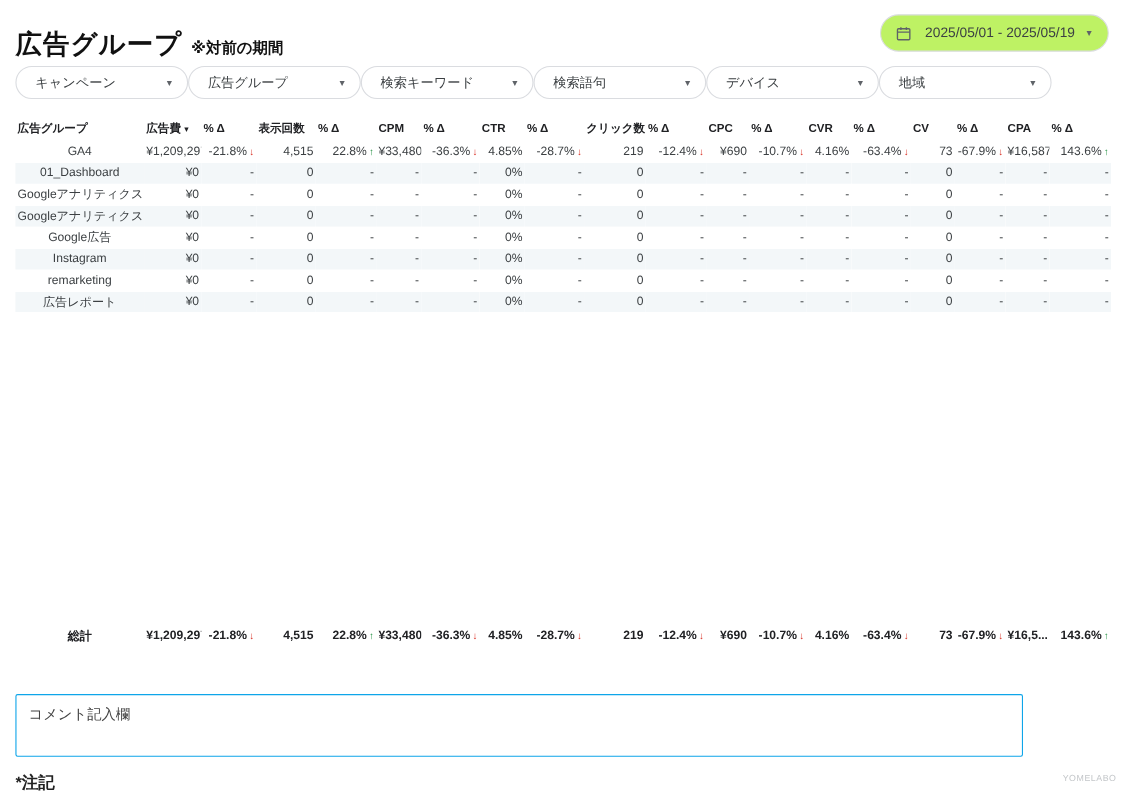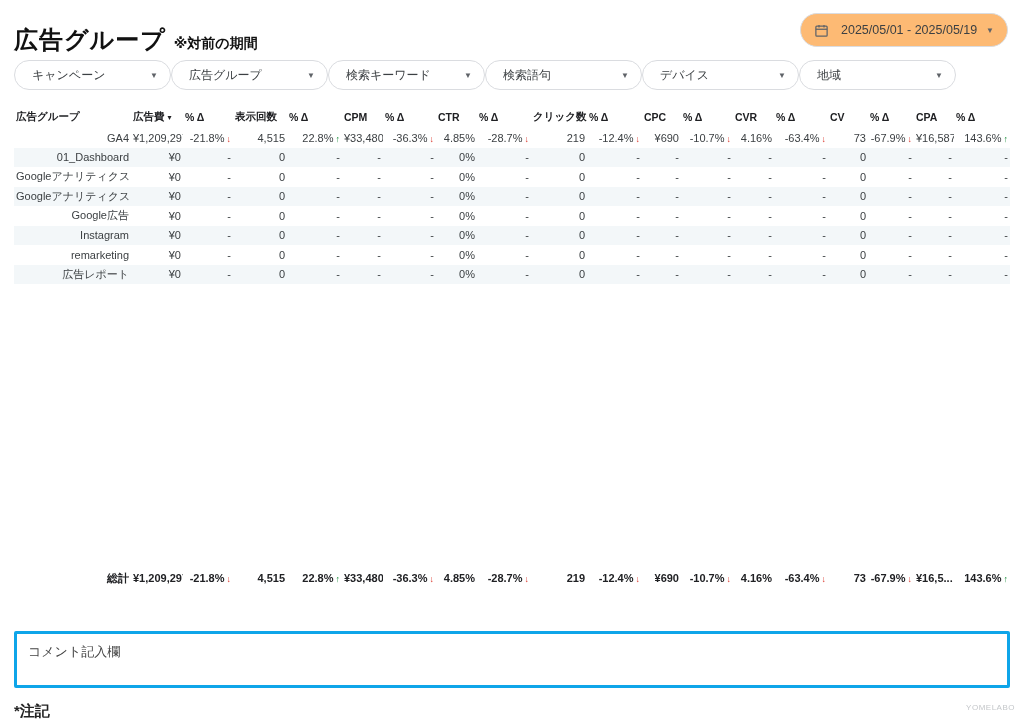--- a/index.html
+++ b/index.html
@@ -17,52 +17,52 @@
   .help-link{color:#1a73e8;font-size:12px;font-weight:bold;text-decoration:underline;
     margin-left:7px;cursor:pointer;}
 
   .title-row{position:absolute;top:24px;left:14px;display:flex;align-items:baseline;}
   .page-title{font-size:24px;font-weight:bold;color:#111;letter-spacing:1px;}
   .page-subtitle{font-size:14px;font-weight:bold;color:#111;margin-left:8px;}
 
   
   .date-pill{position:absolute;top:13px;right:16px;width:208px;height:34px;
     border:1px solid #dadce0;border-radius:18px;display:flex;align-items:center;
-    box-sizing:border-box;padding:0 13px;cursor:pointer;background:#fdba74;}
+    box-sizing:border-box;padding:0 13px;cursor:pointer;background:#bef264;}
   .date-text{font-size:12.5px;color:#3c4043;margin-left:12px;white-space:nowrap;}
   .caret{color:#5f6368;font-size:8px;margin-left:auto;}
 
   
   .filters{position:absolute;top:60px;left:14px;display:flex;gap:0;}
   .pill{width:157px;height:30px;border:1px solid #dadce0;border-radius:16px;
     display:flex;align-items:center;box-sizing:border-box;padding:0 12px 0 17px;
     background:#fff;cursor:pointer;}
   .pill-label{font-size:12px;color:#3c4043;}
   .pill .caret{margin-left:auto;}
 
   
   table.report{position:absolute;top:106px;left:14px;width:996px;border-collapse:collapse;
     table-layout:fixed;}
   table.report th{font-size:10.5px;font-weight:bold;color:#202124;text-align:left;
     height:22px;padding:0 2px;white-space:nowrap;overflow:hidden;}
   table.report th:first-child{text-align:left;}
   table.report td{font-size:11px;color:#3c4043;text-align:right;height:19.5px;
     padding:0 2px;white-space:nowrap;overflow:hidden;}
-  table.report td:first-child{text-align:right;}
+  table.report td:first-child{text-align:center;}
   table.report tbody tr:nth-child(even){background:#f3f7f9;}
   table.report tfoot td.spacer{height:283px;}
   table.report tfoot tr.total td{font-weight:bold;color:#202124;height:22px;}
   .arrow{font-size:9px;margin-left:2px;}
   .arrow.up{color:#1e8e3e;}
   .arrow.down{color:#d93025;}
   .sort-caret{font-size:8px;color:#202124;margin-left:3px;}
 
   
-  .comment-box{position:absolute;top:631px;left:14px;width:996px;height:57px;
-    border:3px solid #0ea5e9;border-radius:2px;box-sizing:border-box;
+  .comment-box{position:absolute;top:631px;left:14px;width:916px;height:57px;
+    border:1px solid #0ea5e9;border-radius:2px;box-sizing:border-box;
     padding:9px 11px;font-size:13px;color:#444;cursor:text;background:#fff;}
 
   .footnote{position:absolute;left:14px;top:702px;font-size:15px;color:#222;font-weight:bold;}
   .watermark{position:absolute;right:9px;top:703px;font-size:8px;color:#c4c7ca;letter-spacing:.5px;}
 </style>
 </head>
 <body>
 
 <div class="page">
 

